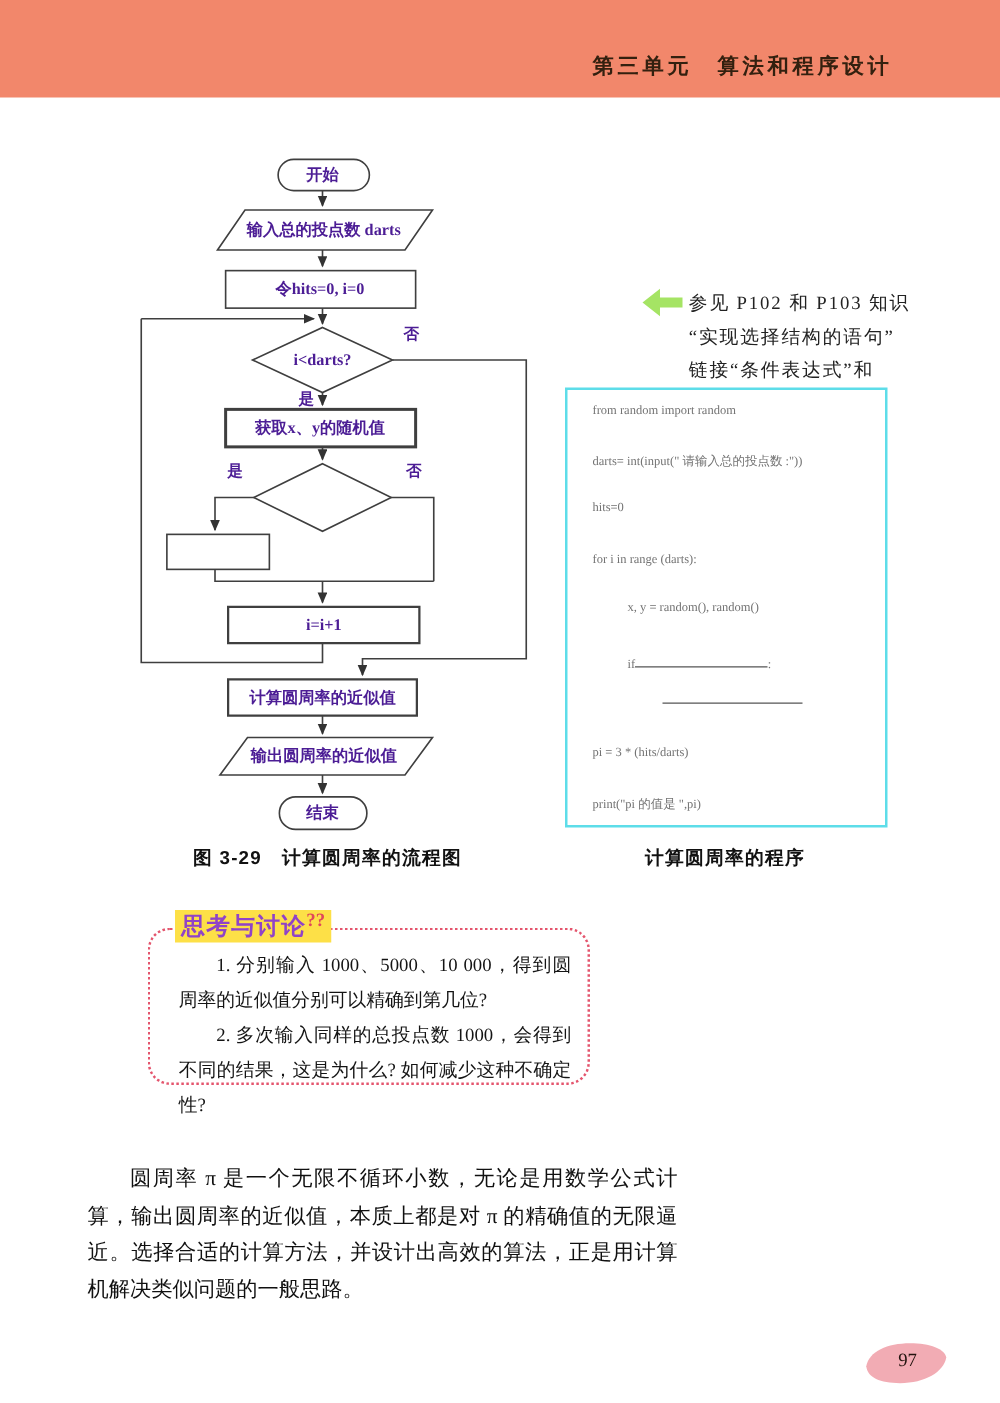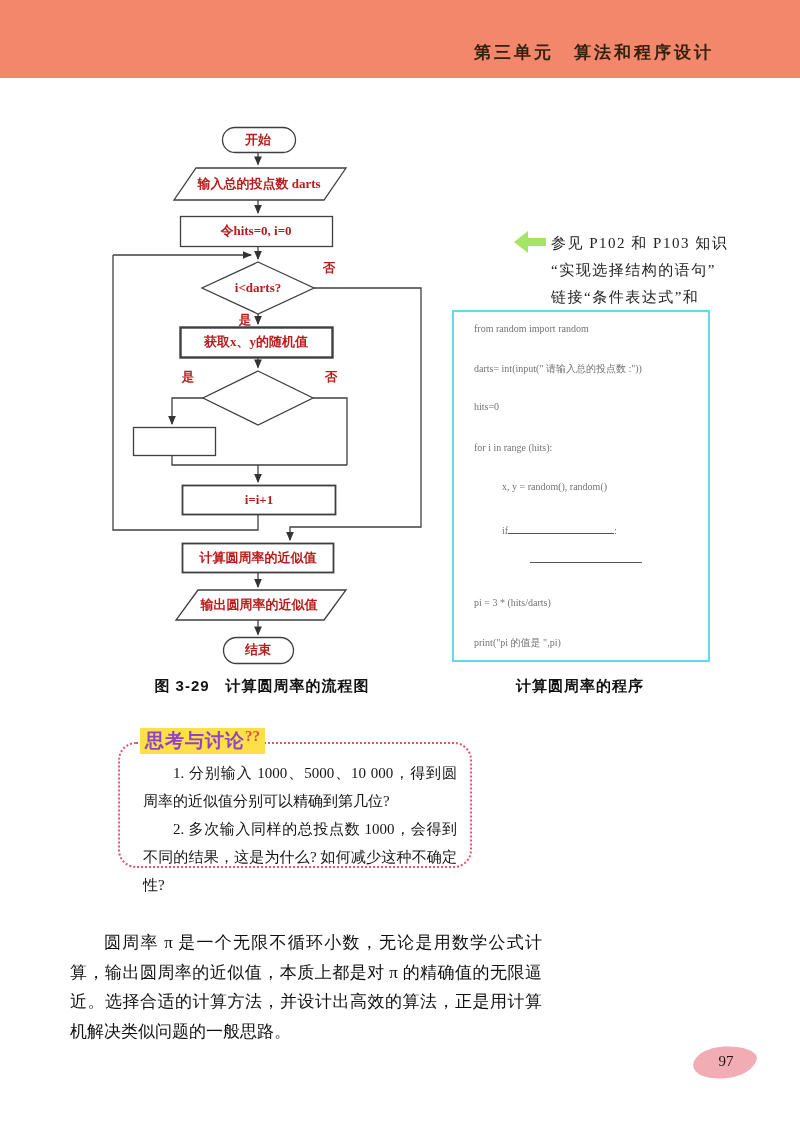--- a/index.html
+++ b/index.html
@@ -11,21 +11,21 @@
   .header-bar { position:absolute; top:0; left:0; width:800px; height:78px; background:#f2876b; }
   .header-title {
     position:absolute; top:41px; right:86px;
     font-family:"Liberation Sans", sans-serif; font-weight:bold;
     font-size:17px; letter-spacing:3px; color:#33200f;
   }
   
   .flow-svg { position:absolute; top:0; left:0; width:800px; height:1122px; pointer-events:none; }
   .flow-label {
     position:absolute; transform:translate(-50%,-50%);
-    font-size:13px; color:#b91c1c; white-space:nowrap; font-weight:600;
+    font-size:13px; color:#4c1d95; white-space:nowrap; font-weight:600;
   }
   .branch-label { font-size:12.5px; font-weight:600; }
   .flow-caption, .code-caption {
     position:absolute; top:677px; text-align:center;
     font-family:"Liberation Sans", sans-serif; font-weight:bold;
     font-size:15px; color:#111; letter-spacing:1px;
   }
   .flow-caption { left:112px; width:300px; }
   .code-caption { left:452px; width:256px; }
   
@@ -58,21 +58,21 @@
   }
   .disc-marks { color:#e0485a; font-size:15px; font-family:"Liberation Serif", serif; vertical-align:6px; letter-spacing:0; }
   .disc-body { padding:15px 13px 0 23px; font-size:15px; line-height:28px; color:#141414; }
   .disc-item { margin:0; text-indent:2em; text-align:justify; }
   
   .body-para {
     position:absolute; left:70px; top:911px; width:472px;
     font-size:17px; line-height:29.5px; text-indent:2em; text-align:justify; color:#101010;
   }
   
-  .page-badge { position:absolute; left:691px; top:1044px; width:70px; height:38px; }
+  .page-badge { position:absolute; left:691px; top:1072px; width:70px; height:38px; }
   .page-num {
     position:absolute; top:9px; left:0; width:70px; text-align:center;
     font-size:15px; color:#24140f;
   }
 </style>
 </head>
 <body>
 
 <div class="page">
 
@@ -137,21 +137,21 @@
   <div class="margin-note">
     <div>参见 P102 和 P103 知识</div>
     <div>“实现选择结构的语句”</div>
     <div>链接“条件表达式”和</div>
   </div>
 
   <div class="code-box">
     <div class="code-line" style="top:11px;">from random import random</div>
     <div class="code-line" style="top:50px;">darts= int(input(" 请输入总的投点数 :"))</div>
     <div class="code-line" style="top:89px;font-family:Liberation Serif, serif;">hits=0</div>
-    <div class="code-line" style="top:130px;">for i in range (hits):</div>
+    <div class="code-line" style="top:130px;">for i in range (darts):</div>
     <div class="code-line ind" style="top:169px;">x, y = random(), random()</div>
     <div class="code-line ind" style="top:208px;"><span>if</span><span class="blank" style="width:106px;"></span><span>:</span></div>
     <div class="blank-only" style="top:236px;"></div>
     <div class="code-line" style="top:285px;">pi = 3 * (hits/darts)</div>
     <div class="code-line" style="top:324px;">print("pi 的值是 ",pi)</div>
   </div>
 
   <div class="disc-box">
     <div class="disc-title"><span>思考与讨论</span><span class="disc-marks">??</span></div>
     <div class="disc-body">

